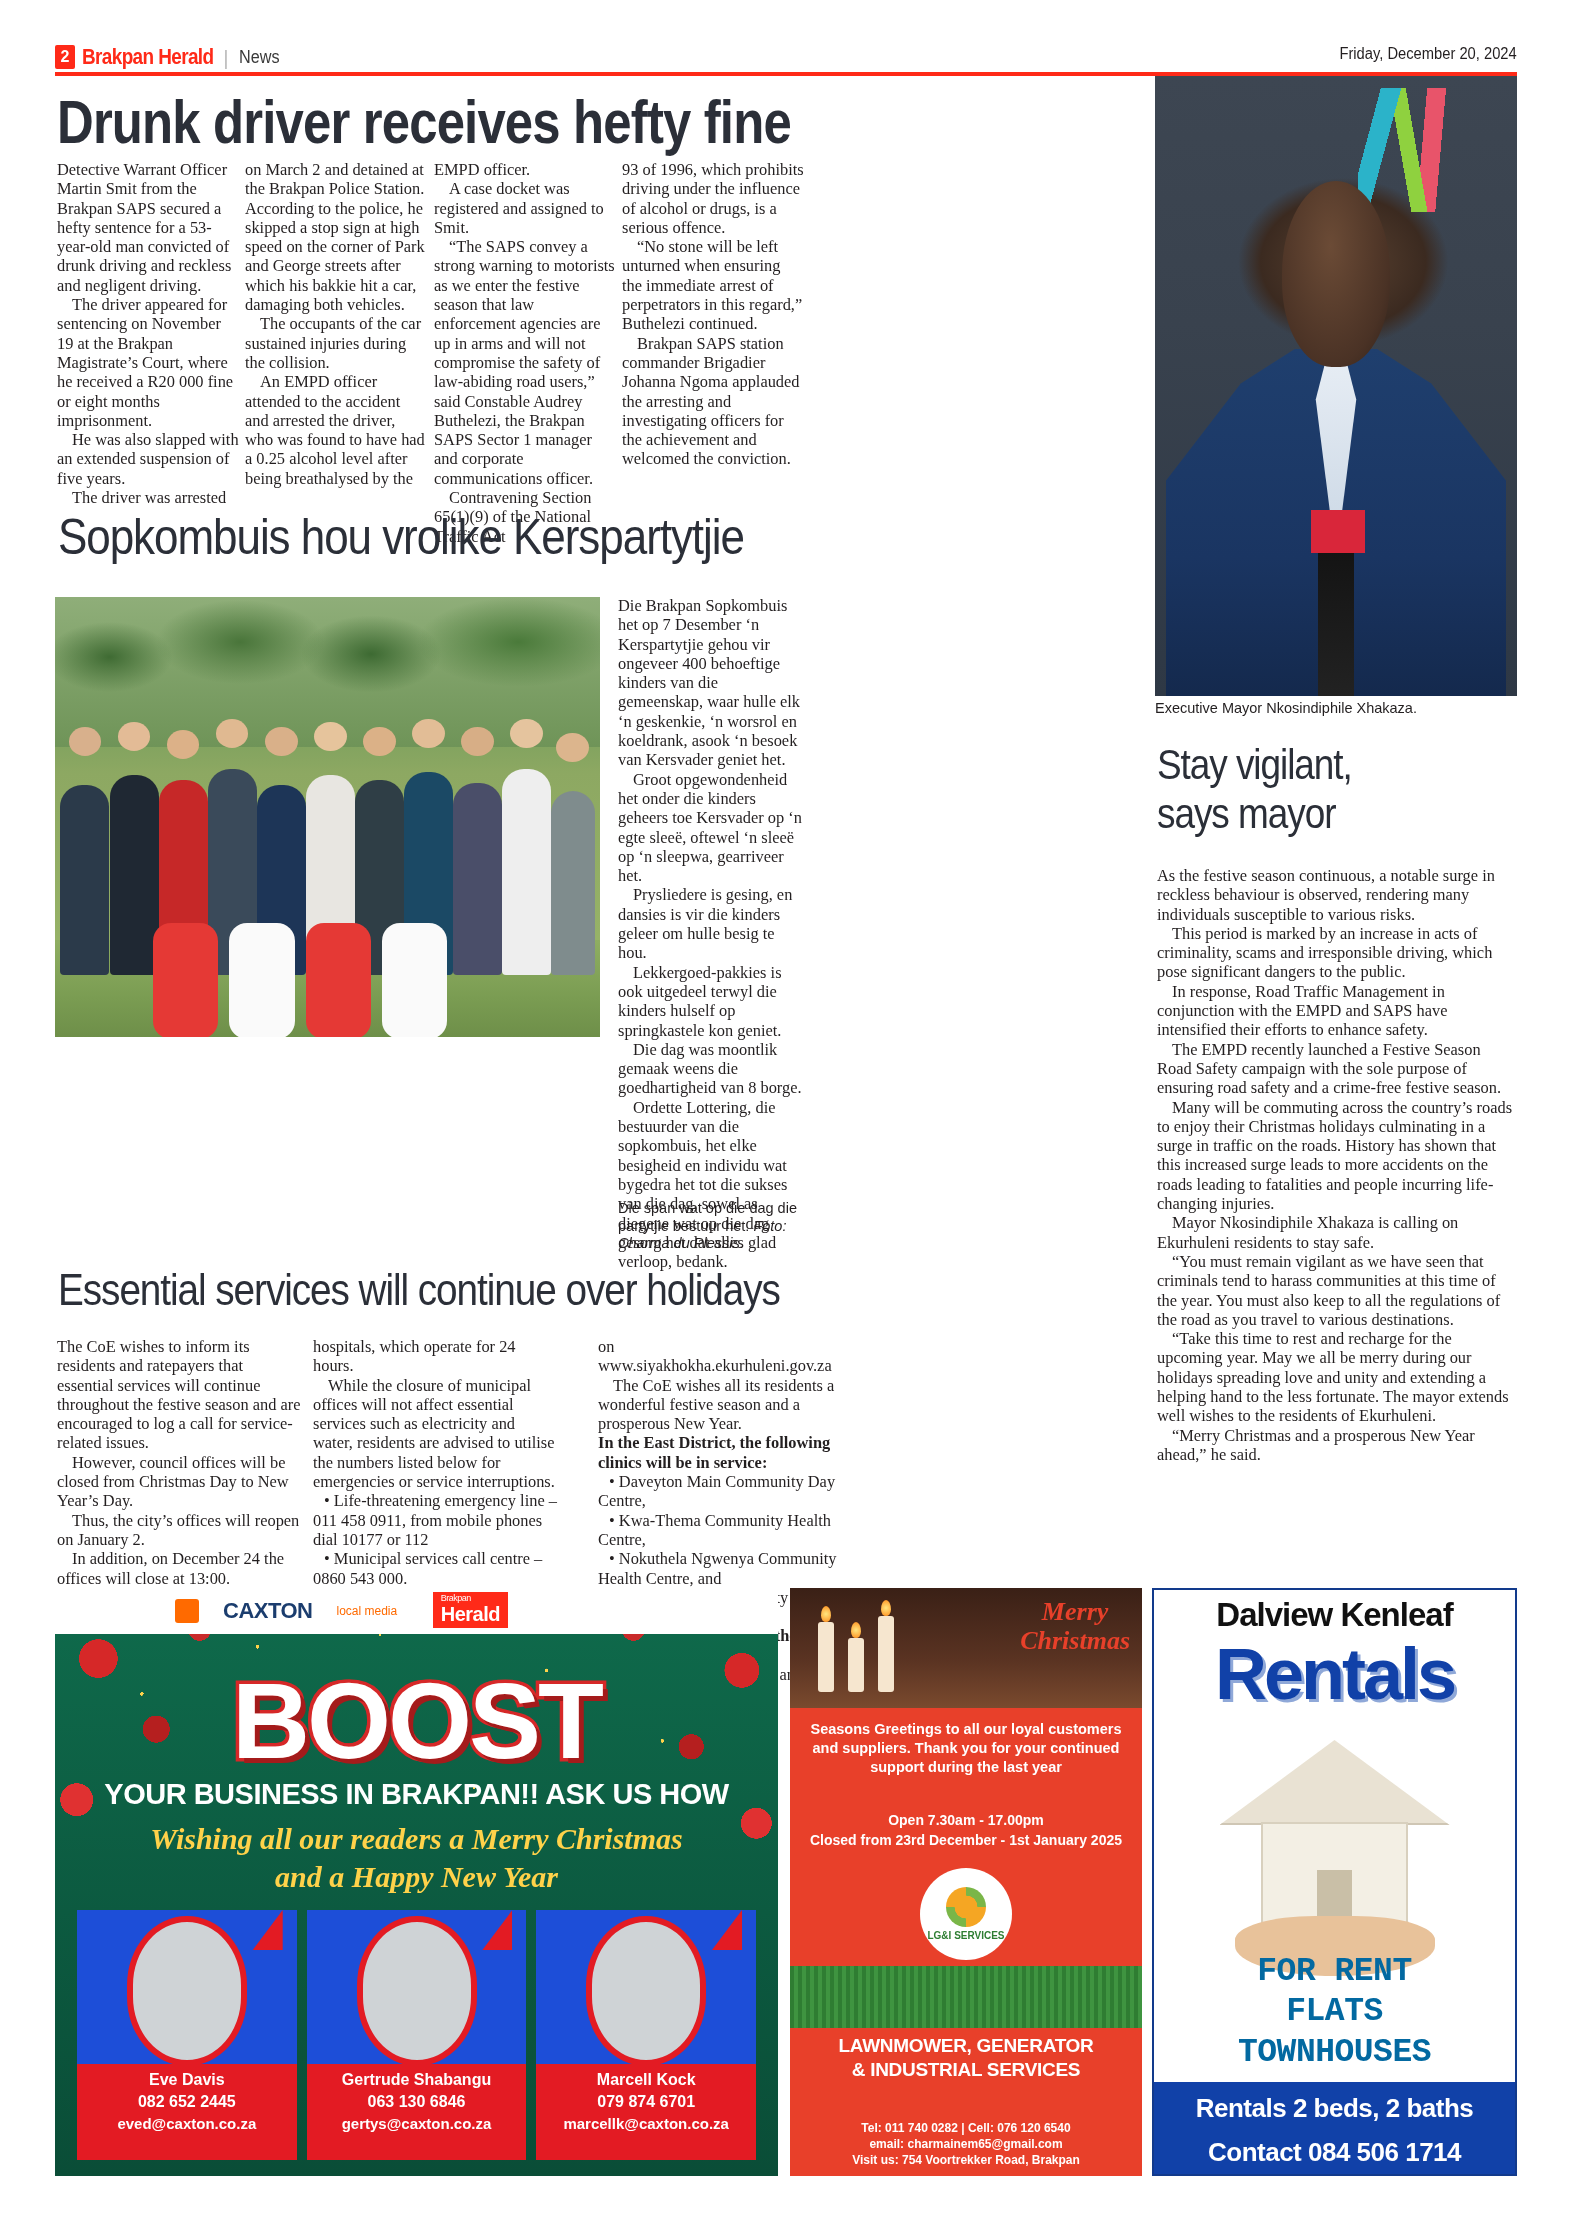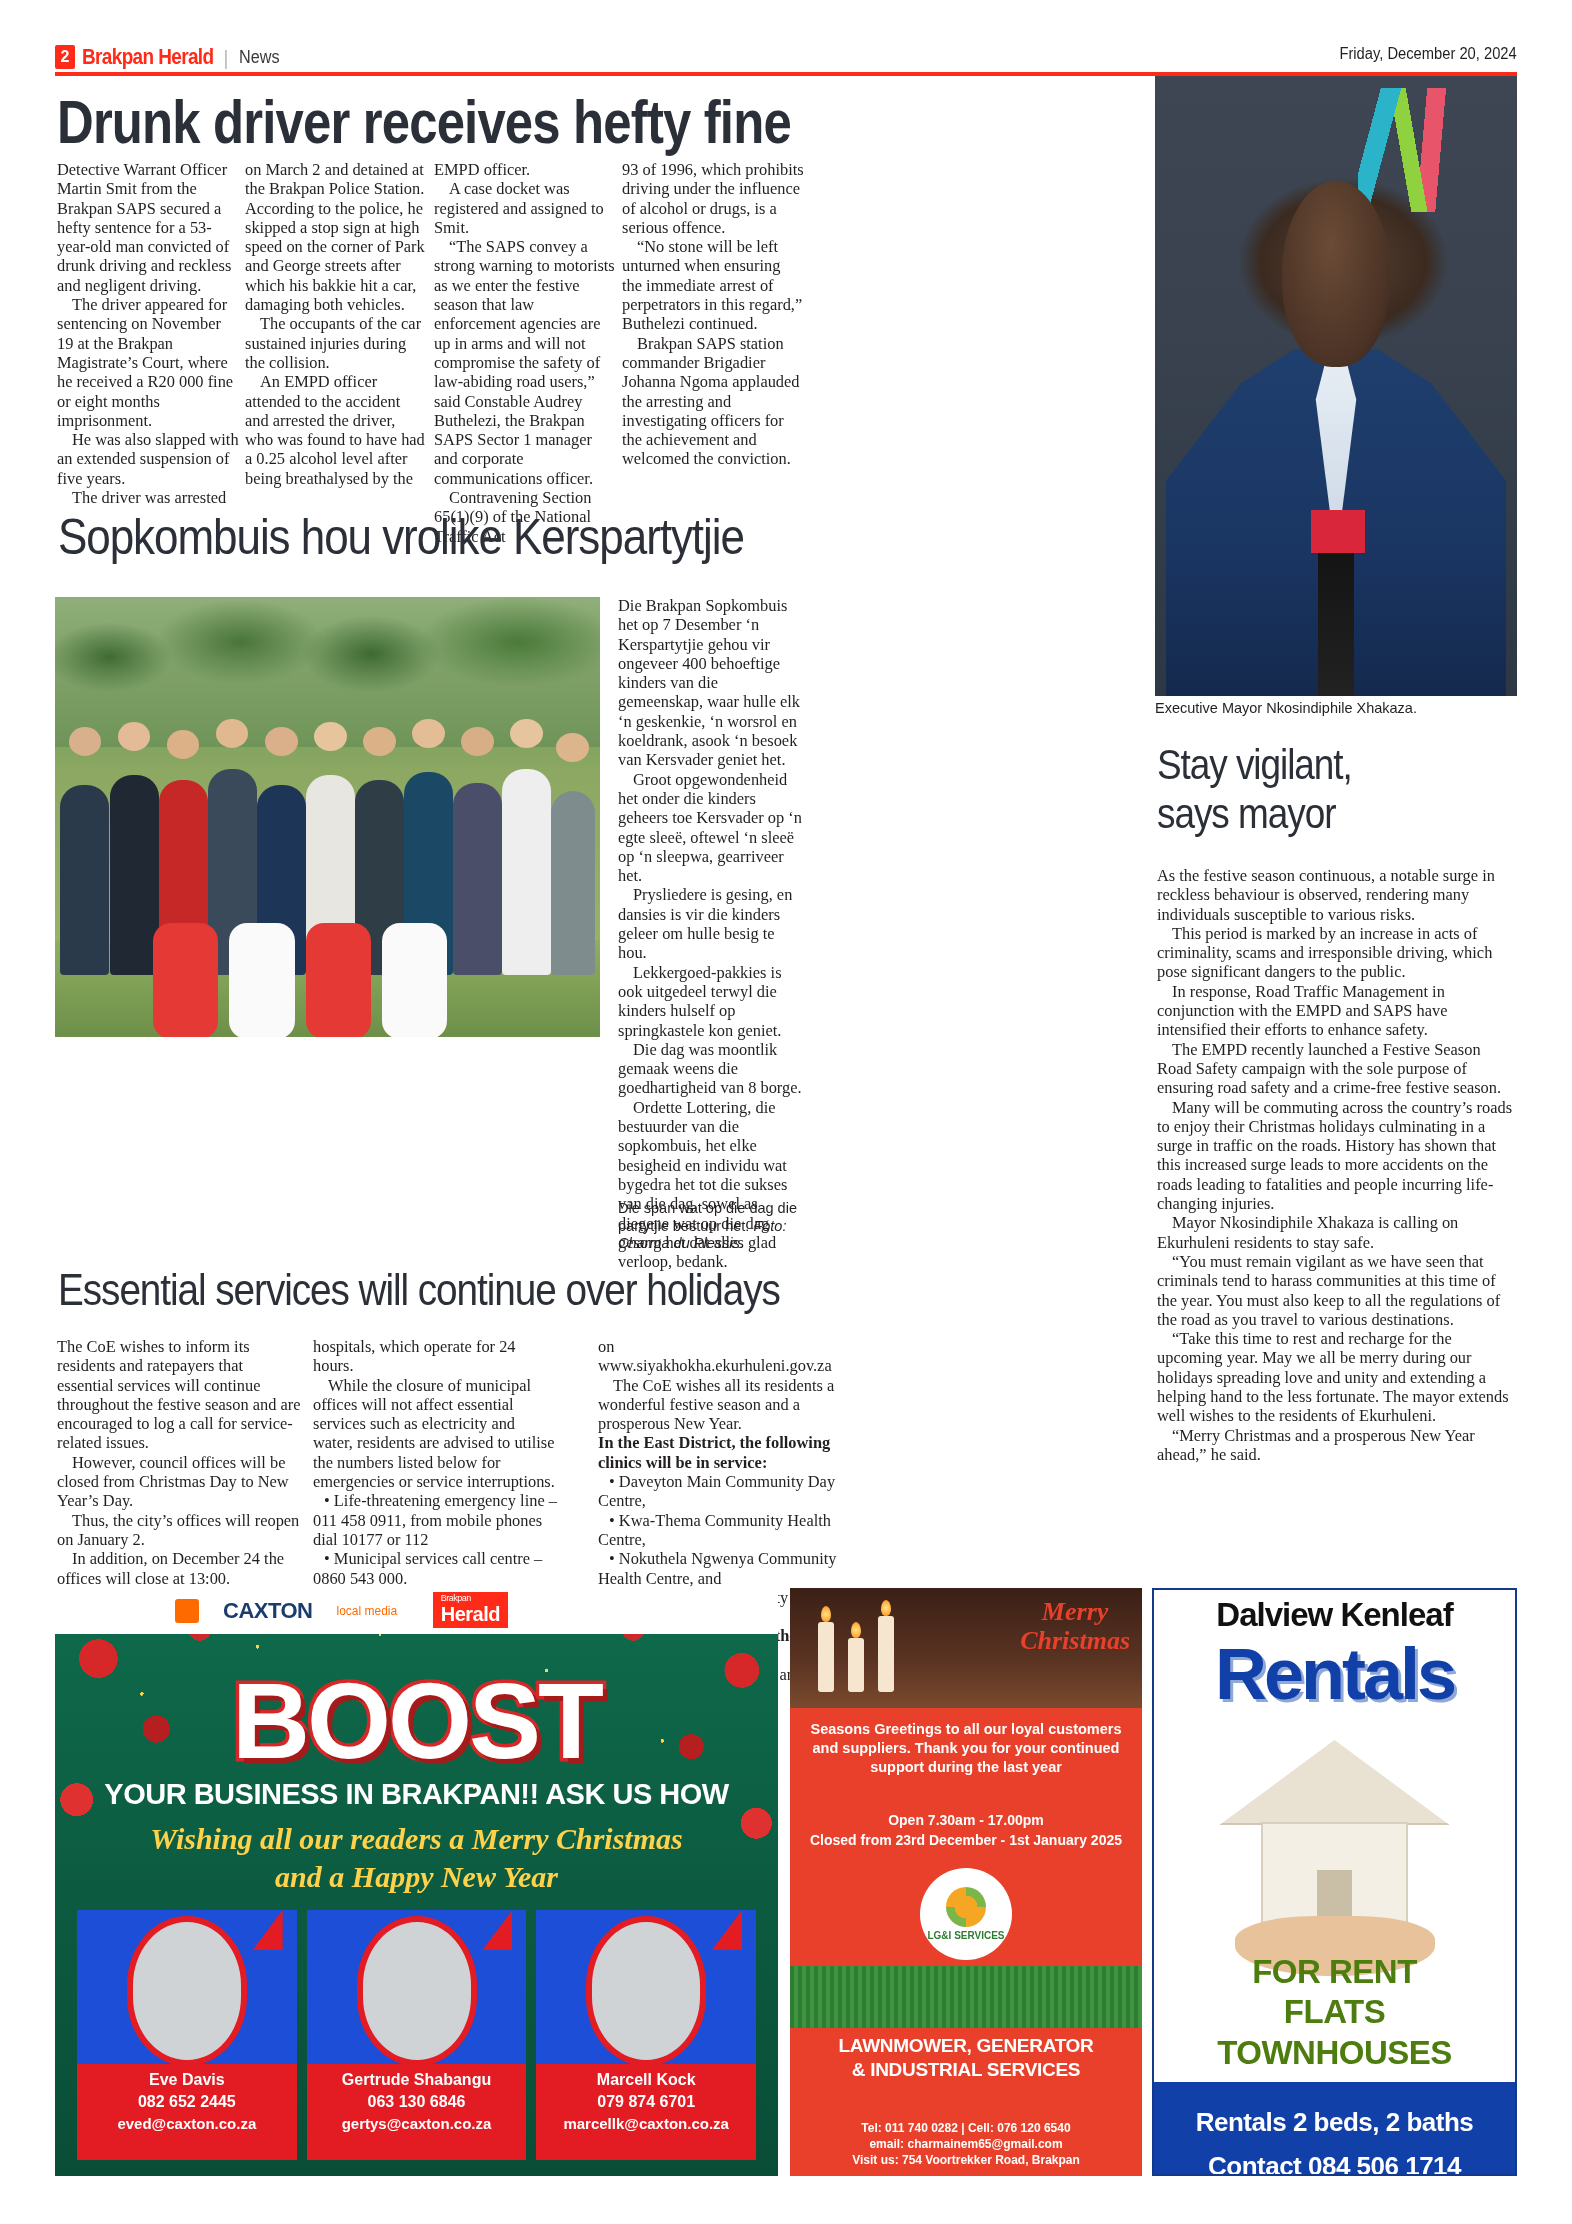--- a/index.html
+++ b/index.html
@@ -281,27 +281,27 @@
     position:absolute; left:18%; top:82px; width:64%; height:120px; background:#f3efe4;
     border:2px solid #d8d0be;
   }
   .dal-door { position:absolute; left:38%; top:40%; width:24%; height:60%; background:#c9bfa7; }
   .dal-hand {
     position:absolute; left:50%; transform:translateX(-50%); bottom:-26px;
     width:200px; height:60px; background:#e8c29a; border-radius:40% 40% 50% 50%;
   }
   .dal-forrent {
     position:absolute; left:0; right:0; top:362px; text-align:center;
-    font-family:Liberation Sans, sans-serif; font-weight:bold; font-size:33px; color:#4d7c0f;
+    font-family:Liberation Mono, monospace; font-weight:bold; font-size:33px; color:#0369a1;
     letter-spacing:-0.5px; line-height:1.22;
   }
   .dal-bottom {
     position:absolute; left:0; right:0; bottom:0; height:92px; background:#1141a8; color:#fff;
     text-align:center; font-family:"Liberation Sans",sans-serif; font-weight:bold;
-    font-size:26px; line-height:44px; letter-spacing:-0.5px; padding-top:18px;
+    font-size:26px; line-height:44px; letter-spacing:-0.5px; padding-top:4px;
   }
 </style>
 </head>
 <body>
 
 <div class="page">
 
   <div class="masthead">
     <div class="mh-left">
       <span class="mh-page-num">2</span>

